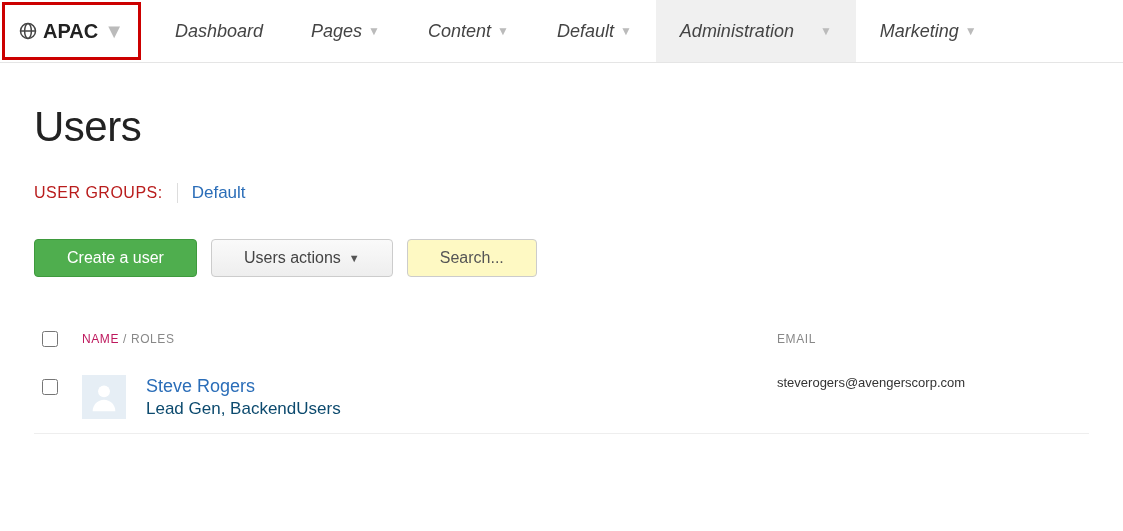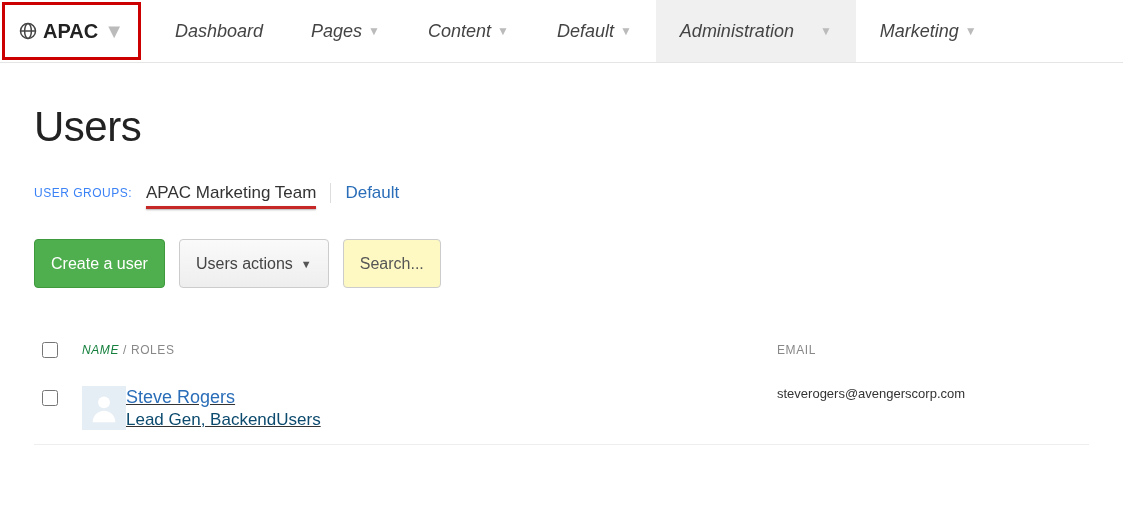--- a/index.html
+++ b/index.html
@@ -12,43 +12,43 @@
     .nav-item { display: flex; align-items: center; padding: 0 24px; font-size: 18px; color: #444; cursor: pointer; gap: 6px; font-style: italic; }
     .nav-item.active { background: #f0f0f0; gap: 26px; }
     .nav-item .caret { color: #bbb; font-size: 12px; }
     .globe-icon { width: 18px; height: 18px; display: inline-block; }
     
     
     .main { padding: 40px 34px 0 34px; }
     .page-title { font-size: 42px; font-weight: 400; color: #222; margin-bottom: 32px; letter-spacing: -0.5px; }
     
     .groups-row { display: flex; align-items: center; gap: 14px; margin-bottom: 36px; font-size: 17px; }
-    .groups-label { font-size: 12px; letter-spacing: 0.5px; color: #3b82f6; text-transform: uppercase; }
+    .groups-label { font-size: 16px; letter-spacing: 0.5px; color: #b91c1c; text-transform: uppercase; }
     .group-link { color: #333; cursor: pointer; }
     .group-link.selected { position: relative; }
     .group-link.selected::after { content: ""; position: absolute; left: 0; right: 0; bottom: -6px; height: 3px; background: #c62828; box-shadow: 0 1px 2px rgba(0,0,0,0.3); }
     .group-sep { width: 1px; height: 20px; background: #ddd; }
     .group-link.other { color: #2a6db8; }
     
     .action-row { display: flex; align-items: center; gap: 14px; margin-bottom: 40px; }
-    .btn { height: 49px; padding: 0 16px; border-radius: 4px; font-size: 16px; border: 1px solid #ccc; background: #f5f5f5; color: #444; display: flex; align-items: center; gap: 8px; cursor: pointer; }
+    .btn { height: 38px; padding: 0 32px; border-radius: 4px; font-size: 16px; border: 1px solid #ccc; background: #f5f5f5; color: #444; display: flex; align-items: center; gap: 8px; cursor: pointer; }
     .btn-primary { background: #4fae4e; border-color: #3e9a3d; color: #fff; }
     .btn-secondary { background: linear-gradient(#fafafa,#eee); }
     .btn-plain { background: #fef9c3; border: 1px solid #ccc; color: #555; }
     .btn .caret-dark { color: #555; font-size: 11px; }
     
     
     .user-table { width: 100%; border-collapse: collapse; }
     .user-table thead td { font-size: 12px; letter-spacing: 0.6px; color: #888; padding: 10px 8px 14px; border-bottom: 1px solid transparent; }
     .user-table thead .col-name-label { color: #888; }
-    .user-table thead .col-name-label .dark { color: #15803d; font-style: italic; }
+    .user-table thead .col-name-label .dark { color: #be185d; }
     .user-table tbody td { padding: 10px 8px 14px; border-bottom: 1px solid #eee; vertical-align: top; }
     .check-col { width: 40px; }
     .check-col input { width: 16px; height: 16px; margin-top: 4px; cursor: pointer; }
-    .name-cell { display: flex; gap: 0; align-items: flex-end; text-decoration: underline; }
+    .name-cell { display: flex; gap: 20px; align-items: flex-end; }
     .avatar { width: 44px; height: 44px; background: #e6eef5; display: flex; align-items: center; justify-content: center; }
     .avatar svg { fill: #fff; }
     .user-name { color: #2a6db8; font-size: 18px; cursor: pointer; }
     .user-roles { color: #0c4a6e; font-size: 17px; margin-top: 2px; }
     .email-cell { font-size: 13px; color: #333; }
     .email-col { width: 320px; }
   </style>
 </head>
 <body>
 
@@ -87,21 +87,20 @@
     <span>Marketing</span>
     <span class="caret">▼</span>
   </div>
 </div>
 
 <div class="main">
   <h1 class="page-title">Users</h1>
 
   <div class="groups-row">
     <span class="groups-label">USER GROUPS:</span>
-    <span class="group-link selected">APAC Marketing Team</span>
     <span class="group-sep"></span>
     <span class="group-link other">Default</span>
   </div>
 
   <div class="action-row">
     <button class="btn btn-primary">
       <span>Create a user</span>
     </button>
     <button class="btn btn-secondary">
       <span>Users actions</span>

